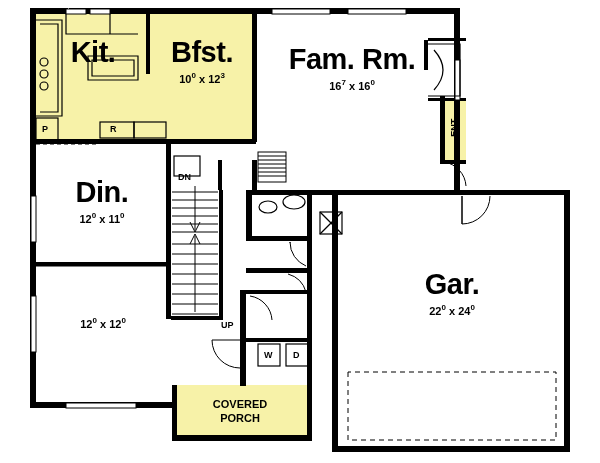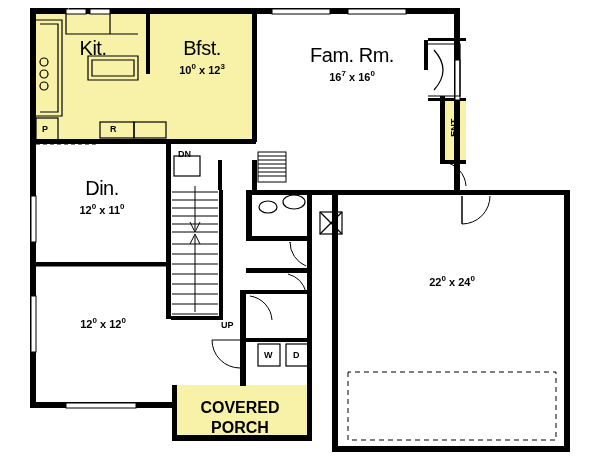--- a/index.html
+++ b/index.html
@@ -25,22 +25,22 @@
   }
   .room-label {
     position: absolute;
     text-align: center;
     color: #000000;
     font-weight: bold;
     line-height: 1;
     white-space: nowrap;
   }
   .room-name {
-    font-size: 20px;
-    font-weight: normal;
+    font-size: 29px;
+    font-weight: bold;
     letter-spacing: -0.5px;
   }
   .room-dims {
     font-size: 11px;
     font-weight: bold;
     margin-top: 5px;
     letter-spacing: 0px;
   }
   .room-dims sup {
     font-size: 8px;
@@ -49,21 +49,21 @@
   .tiny-label {
     position: absolute;
     font-size: 9px;
     font-weight: bold;
     color: #000000;
     white-space: nowrap;
   }
   .porch-label {
     position: absolute;
     text-align: center;
-    font-size: 16px;
+    font-size: 11px;
     font-weight: bold;
     color: #000000;
     line-height: 1.25;
     width: 120px;
   }
   .ent-label {
     position: absolute;
     font-size: 9px;
     font-weight: bold;
     color: #000000;
@@ -314,30 +314,31 @@
 
   <div class="room-label" style="left:38px; top:312px; width:130px;">
     <div class="room-dims">
       <span>12</span><sup>0</sup>
       <span>x</span>
       <span>12</span><sup>0</sup>
     </div>
   </div>
 
   <div class="room-label" style="left:390px; top:270px; width:124px;">
+    <div class="room-name">Gar.</div>
     <div class="room-dims">
       <span>22</span><sup>0</sup>
       <span>x</span>
       <span>24</span><sup>0</sup>
     </div>
   </div>
 
   <div class="tiny-label" style="left:42px; top:124px;">P</div>
   <div class="tiny-label" style="left:110px; top:124px;">R</div>
-  <div class="tiny-label" style="left:178px; top:149px;">DN</div>
+  <div class="tiny-label" style="left:178px; top:172px;">DN</div>
   <div class="tiny-label" style="left:181px; top:320px;margin-left:40px;">UP</div>
   <div class="ent-label" style="left:436px; top:122px; width:36px; text-align:center;">ENT.</div>
   <div class="tiny-label" style="left:264px; top:350px;">W</div>
   <div class="tiny-label" style="left:293px; top:350px;">D</div>
 
   <div class="porch-label" style="left:180px; top:398px;">
     <div>COVERED</div>
     <div>PORCH</div>
   </div>
 

